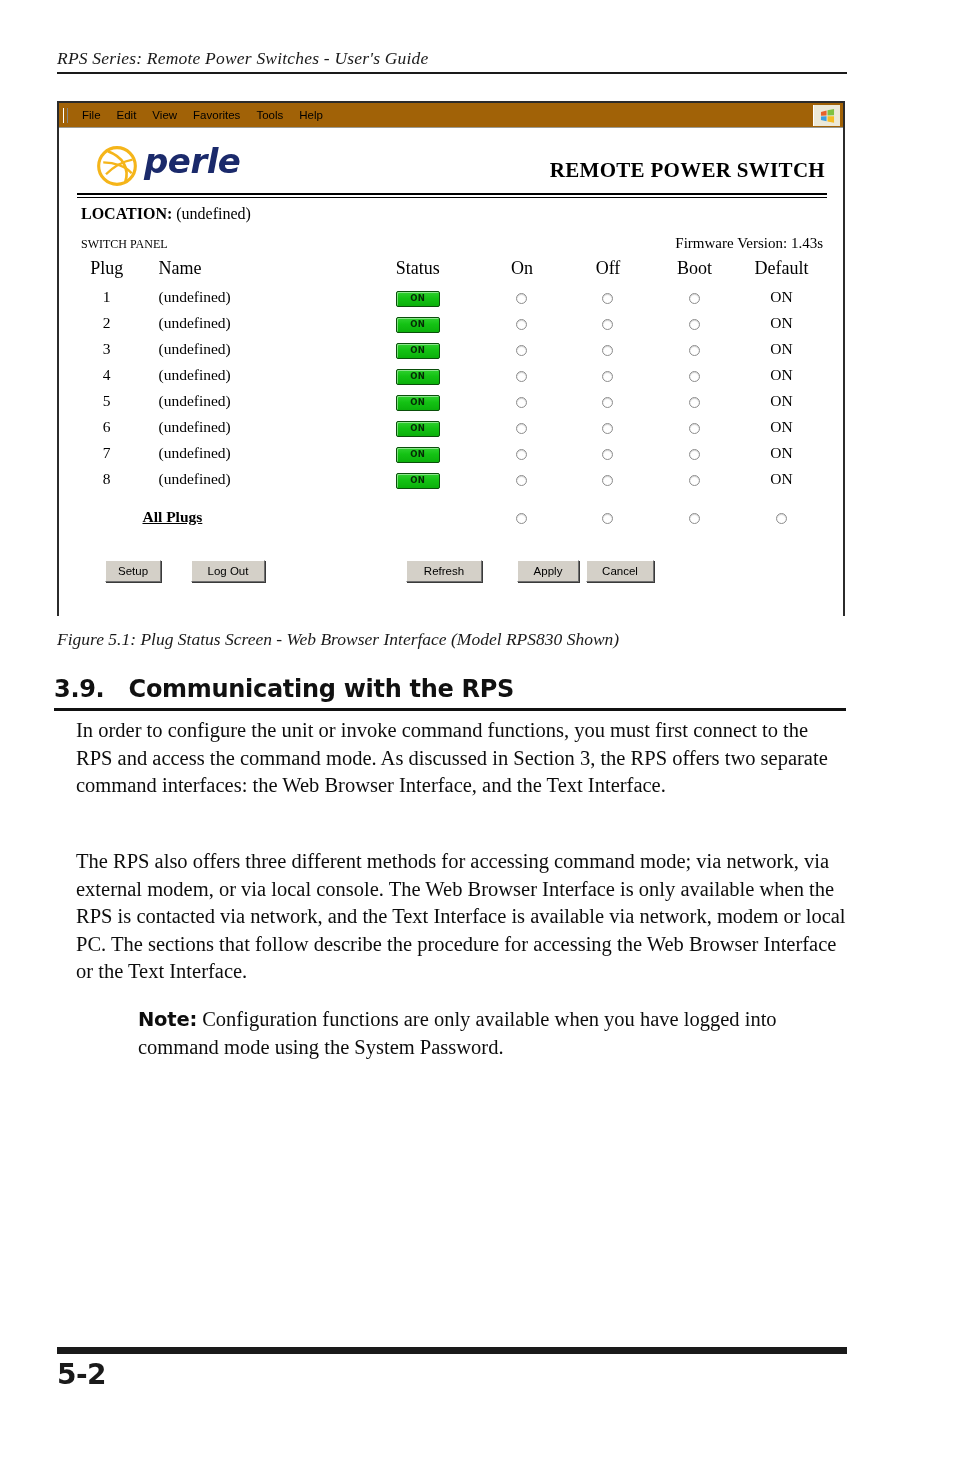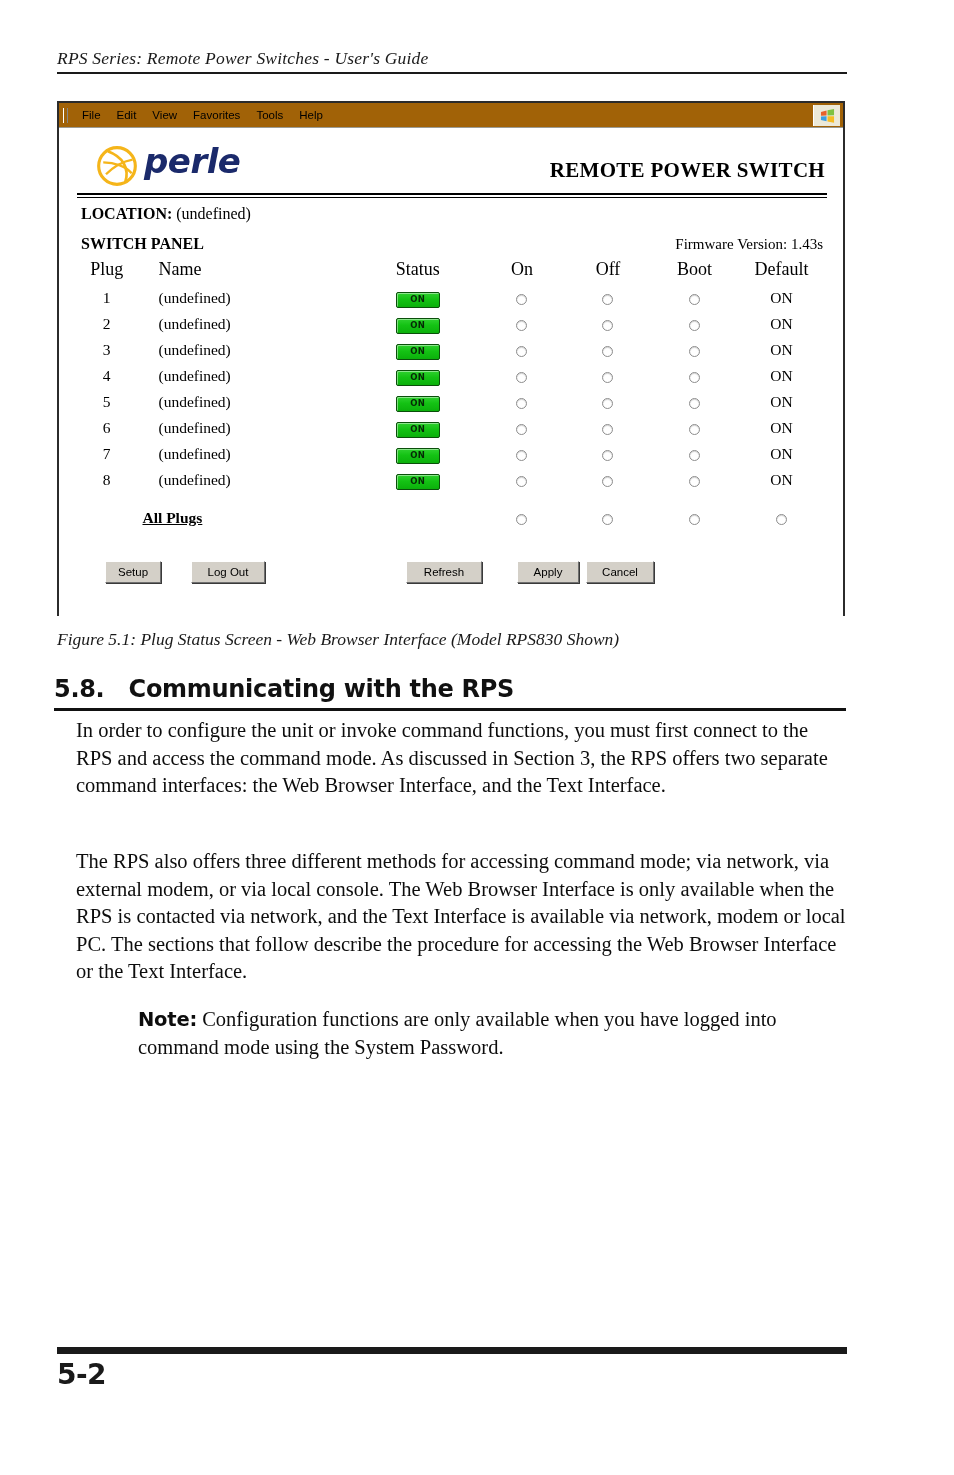--- a/index.html
+++ b/index.html
@@ -161,22 +161,22 @@
   .location-value {
     font-family: "Liberation Serif", serif;
   }
   .panel-title-row {
     display: flex;
     justify-content: space-between;
     align-items: baseline;
     margin: 0 2px 4px 4px;
   }
   .panel-title {
-    font-weight: bold;
-    font-size: 16px;
+    font-weight: normal;
+    font-size: 12px;
   }
   .firmware {
     font-size: 15px;
   }
 
   
   .switch-table {
     width: 100%;
     border-collapse: collapse;
     font-size: 15.5px;
@@ -530,21 +530,21 @@
         <div class="btn btn-cancel">Cancel</div>
       </div>
 
     </div>
   </div>
 </div>
 
 <div class="figure-caption">Figure 5.1:  Plug Status Screen - Web Browser Interface (Model RPS830 Shown)</div>
 
 <div class="section-heading">
-  <div class="section-heading-text">5.8.   Communicating with the RPS</div>
+  <div class="section-heading-text">3.9.   Communicating with the RPS</div>
   <div class="section-heading-rule"></div>
 </div>
 
 <div class="body-text para-1">In order to configure the unit or invoke command functions, you must first connect to the RPS and access the command mode.  As discussed in Section 3, the RPS offers two separate command interfaces: the Web Browser Interface, and the Text Interface.</div>
 <div class="body-text para-2">The RPS also offers three different methods for accessing command mode; via network, via external modem, or via local console.  The Web Browser Interface is only available when the RPS is contacted via network, and the Text Interface is available via network, modem or local PC.  The sections that follow describe the procedure for accessing the Web Browser Interface or the Text Interface.</div>
 
 <div class="note-block">
   <span class="note-label">Note:</span>
   <span>Configuration functions are only available when you have logged into command mode using the System Password.</span>
 </div>

